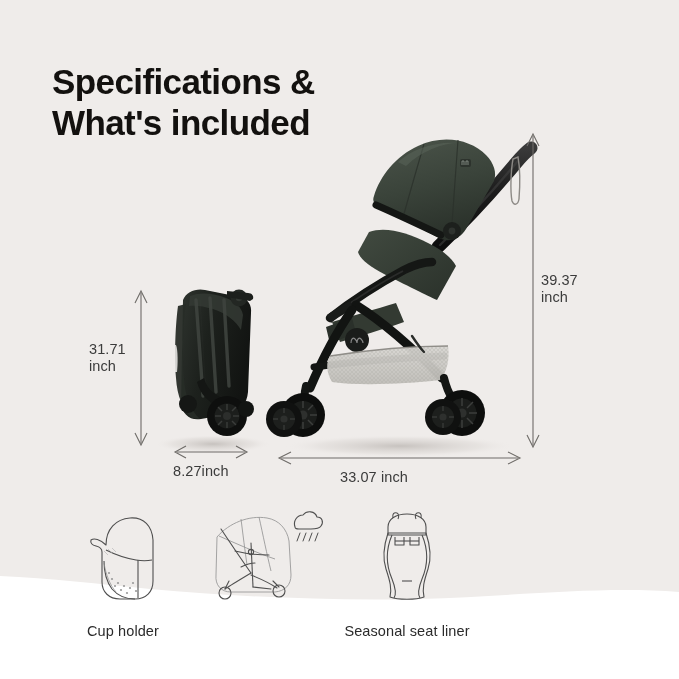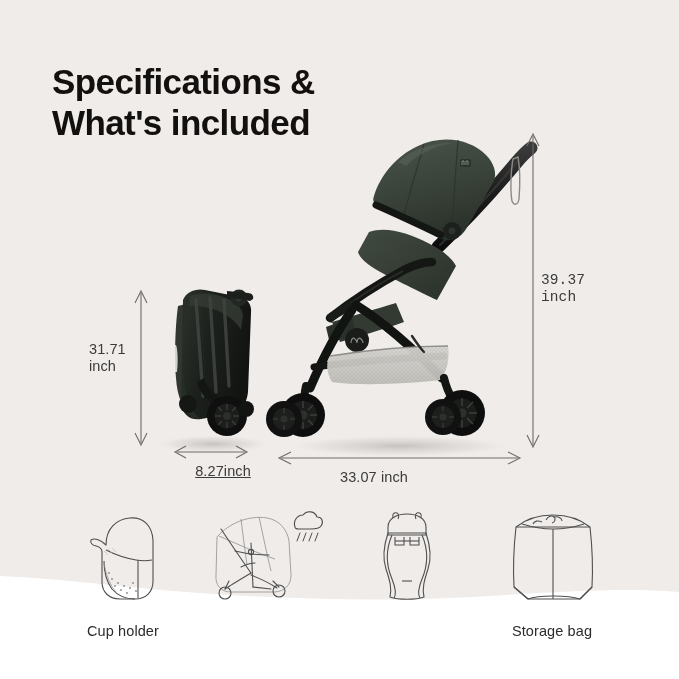--- a/index.html
+++ b/index.html
@@ -31,23 +31,23 @@
 
   
   .dim{
     position:absolute;
     color:#3b3b3b;
     font-size:14.5px;
     line-height:17px;
     letter-spacing:0.1px;
     white-space:pre-line;
   }
-  #dim-height-main{left:541px;top:272px;font-family:Liberation Mono, monospace;}
+  #dim-height-main{left:541px;top:272px;}
   #dim-height-folded{left:89px;top:341px;}
-  #dim-width-folded{left:183px;top:463px;text-align:center;width:80px;text-decoration:underline;}
+  #dim-width-folded{left:173px;top:463px;text-align:left;width:80px;}
   #dim-length-main{left:340px;top:469px;text-align:left;width:120px;}
 
   
   .accessories{position:absolute;left:0;top:505px;width:588px;height:150px;}
   .acc{position:absolute;top:0;width:160px;text-align:center;}
   .acc-art{height:100px;display:flex;align-items:flex-end;justify-content:center;}
   .acc-art svg{display:block;}
   .acc-label{
     margin-top:18px;
     font-size:14.5px;
@@ -400,41 +400,18 @@
             <path d="M70,30 C76,44 76,60 70,74 C66,84 66,90 68,93"></path>
 
             <path d="M43,32 L43,40 L52,40 L52,32"></path>
             <path d="M58,32 L58,40 L67,40 L67,32"></path>
             <path d="M43,36 L67,36"></path>
 
             <path d="M50,76 L60,76"></path>
           </g>
         </svg>
       </div>
+      <div class="acc-label">Seasonal seat liner</div>
     </div>
 
-    <div class="acc" id="acc-3">
-      <div class="acc-art">
-        <svg width="120" height="100" viewBox="0 0 120 100">
-          <g fill="none" stroke="#4f4f4f" stroke-width="1.1" stroke-linejoin="round">
-
-            <path d="M24,22 C22,40 21,64 22,82 L36,94 L88,94 L100,82
-                     C101,64 100,40 98,22 Z"></path>
-
-            <path d="M24,22 C34,14 48,10 61,10 C74,10 88,14 98,22"></path>
-            <path d="M30,19 C40,22 50,24 61,24 C72,24 83,22 92,19"></path>
-
-            <path d="M54,15 C56,11 60,10 62,12 C64,14 63,17 60,18"></path>
-            <path d="M62,12 C66,11 70,13 70,16"></path>
-            <path d="M50,17 C46,15 42,16 41,19"></path>
-
-            <path d="M61,24 L61,94"></path>
-
-            <path d="M22,82 L36,94 M100,82 L88,94"></path>
-            <path d="M36,94 C46,90 76,90 88,94"></path>
-          </g>
-        </svg>
-      </div>
-      <div class="acc-label">Storage bag</div>
-    </div>
 
   </div>
 </div>
 
 </body></html>

